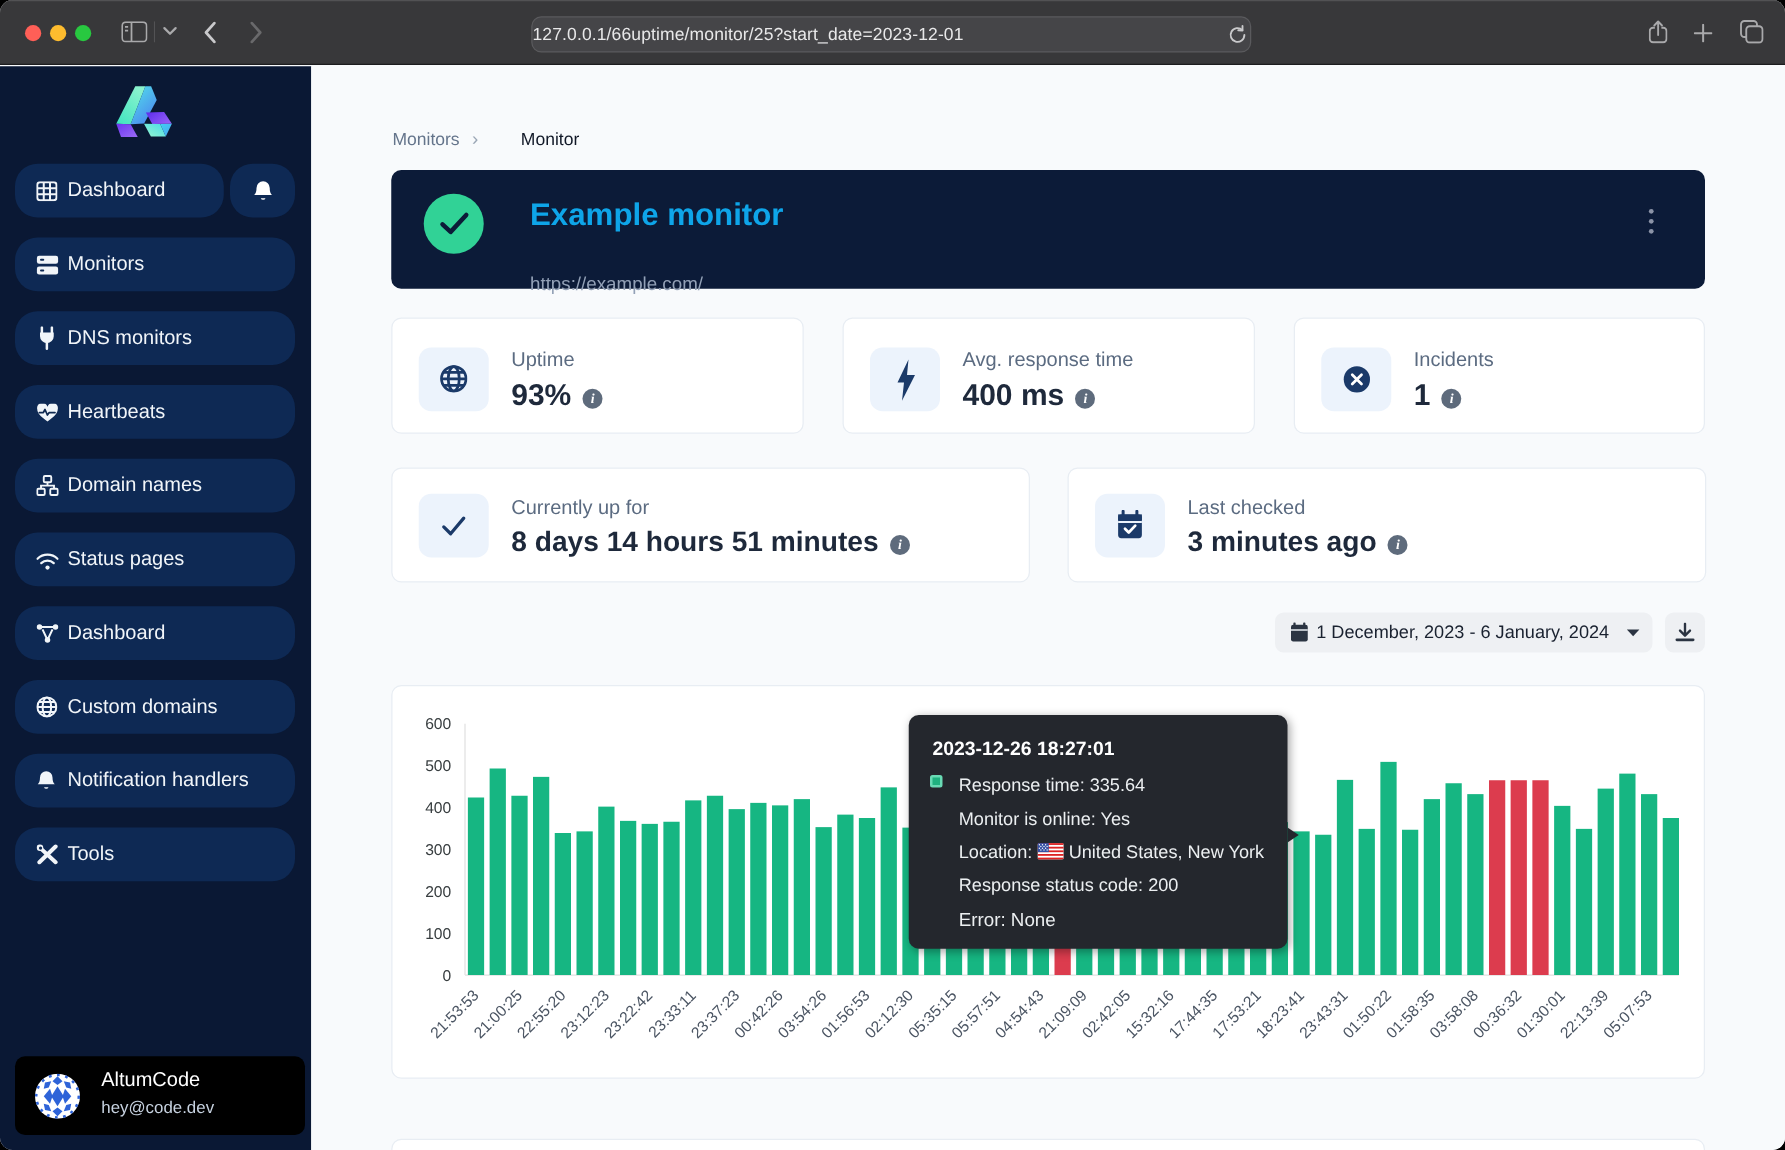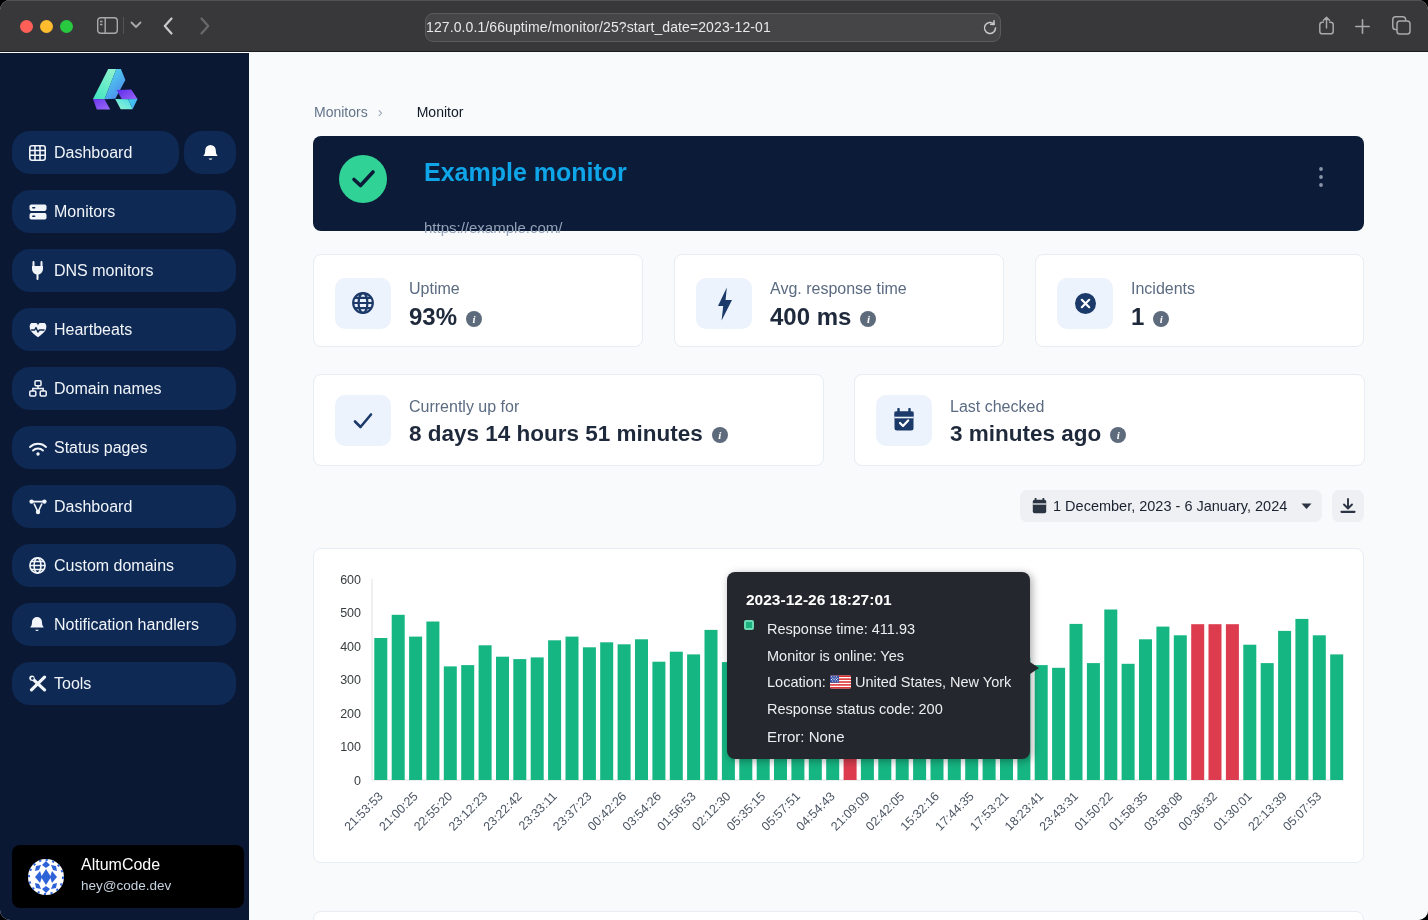--- a/index.html
+++ b/index.html
@@ -401,21 +401,21 @@
 <text transform="translate(869.3,248) rotate(-45)" font-size="12.5" fill="#4b5563" text-anchor="end">03:58:08</text>
 <text transform="translate(904.0,248) rotate(-45)" font-size="12.5" fill="#4b5563" text-anchor="end">00:36:32</text>
 <text transform="translate(938.8,248) rotate(-45)" font-size="12.5" fill="#4b5563" text-anchor="end">01:30:01</text>
 <text transform="translate(973.6,248) rotate(-45)" font-size="12.5" fill="#4b5563" text-anchor="end">22:13:39</text>
 <text transform="translate(1008.3,248) rotate(-45)" font-size="12.5" fill="#4b5563" text-anchor="end">05:07:53</text>
 </svg>
         </div>
 <div style="position:absolute;left:478px;top:519px;width:303px;height:187px;background:#24272d;border-radius:8px;box-shadow:2px 2px 8px rgba(0,0,0,0.35);color:#eceff1;z-index:5;">
 <div style="position:absolute;left:19px;top:19px;font-size:15.5px;font-weight:bold;color:#fff;">2023-12-26 18:27:01</div>
 <div style="position:absolute;left:17px;top:48px;width:9.5px;height:9.5px;background:#1fb17f;border:2px solid #69dab4;border-radius:2px;"></div>
-<div style="position:absolute;left:40px;top:49px;font-size:14.5px;">Response time: 411.93</div>
+<div style="position:absolute;left:40px;top:49px;font-size:14.5px;">Response time: 335.64</div>
 <div style="position:absolute;left:40px;top:76px;font-size:14.5px;">Monitor is online: Yes</div>
 <div style="position:absolute;left:40px;top:102px;font-size:14.5px;">Location: <svg width="21" height="14" viewBox="0 0 21 13" style="vertical-align:-2px;border-radius:2px">
               <rect width="21" height="13" fill="#fff"></rect>
               <g fill="#d22">
                 <rect y="0" width="21" height="1.45"></rect>
                 <rect y="2.9" width="21" height="1.45"></rect>
                 <rect y="5.8" width="21" height="1.45"></rect>
                 <rect y="8.7" width="21" height="1.45"></rect>
                 <rect y="11.6" width="21" height="1.4"></rect>
               </g>

